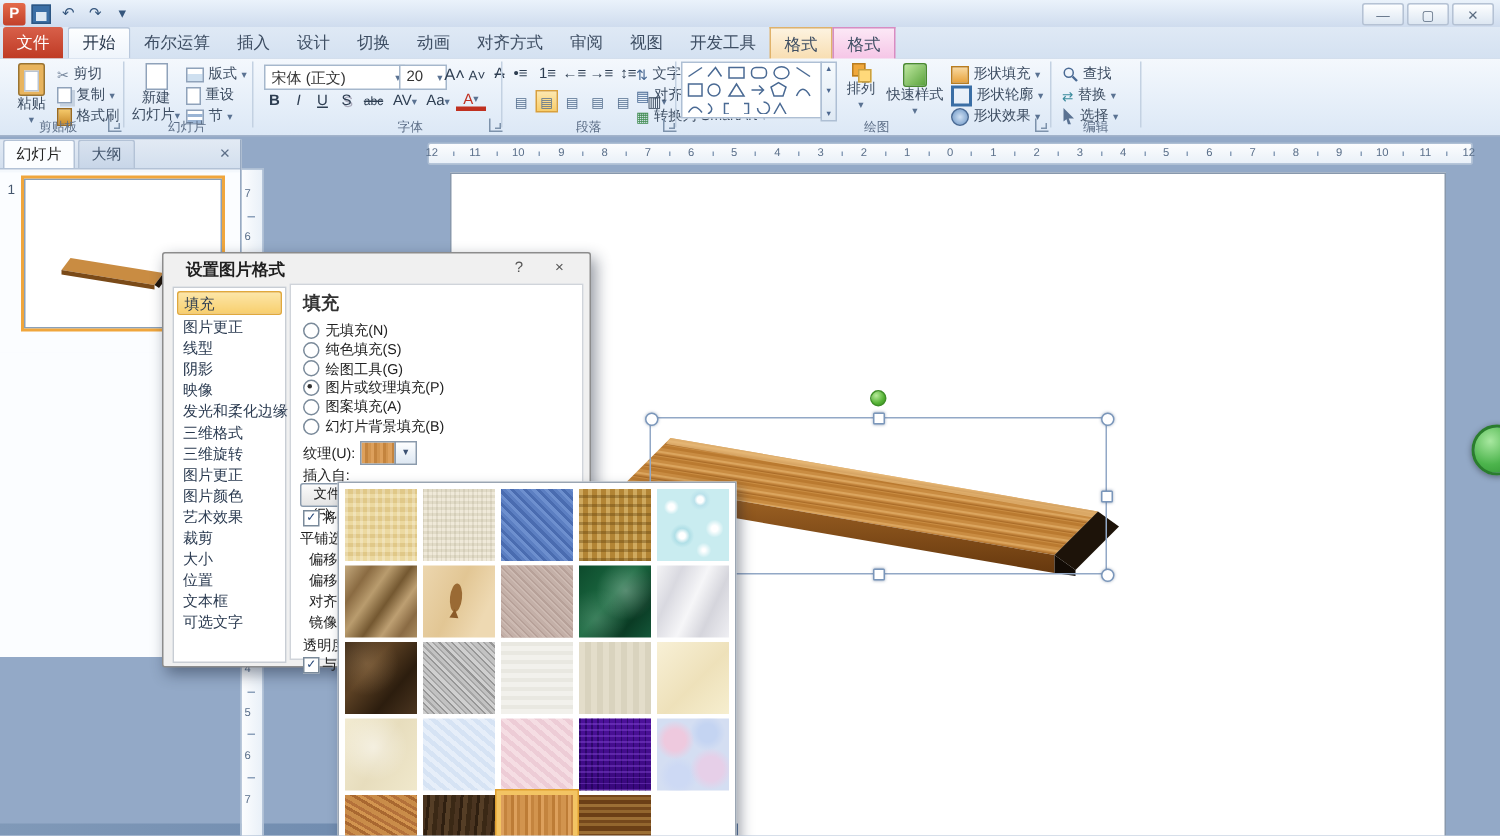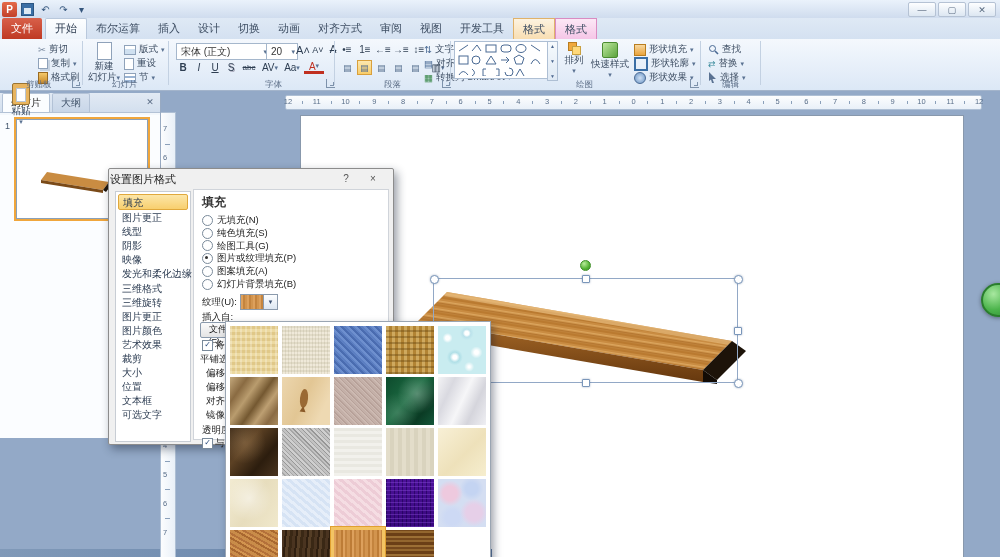--- a/index.html
+++ b/index.html
@@ -115,21 +115,21 @@
   .hdl{position:absolute;width:7px;height:7px;background:#fff;border:1px solid #7a96ba;
     border-radius:50%;z-index:3;box-shadow:0 0 2px rgba(60,90,130,.5);}
   .hdl.sq{border-radius:1px;width:6px;height:6px;}
   #rothdl{position:absolute;width:9px;height:9px;border-radius:50%;z-index:3;
     background:radial-gradient(circle at 35% 30%,#b8eb9a,#55b335 60%,#3a8c22);border:1px solid #3f8f28;}
 
   
   #dialog{left:108px;top:168px;width:284px;height:275px;background:#f0f0f0;
     border:1px solid #8c8c8c;border-radius:2px;box-shadow:3px 4px 10px rgba(20,30,50,.45);z-index:10;}
   #dlgtitle{position:absolute;left:0;top:0;width:100%;height:20px;display:flex;align-items:center;}
-  #dlgtitletext{margin-left:1px;font-size:11px;color:#1e1e1e;}
+  #dlgtitletext{margin-left:15px;font-size:11px;color:#1e1e1e;font-weight:bold;}
   #dlghelp{position:absolute;right:40px;top:4px;width:14px;height:13px;color:#555;font-size:10px;text-align:center;}
   #dlgclose{position:absolute;right:12px;top:4px;width:16px;height:13px;color:#555;font-size:10px;text-align:center;}
   #dlg-nav{position:absolute;left:6px;top:22px;width:74px;height:247px;background:#fff;
     border:1px solid #c8cdd4;padding-top:2px;}
   .nav-item{height:13.1px;padding:1px 0 0 6px;font-size:10px;color:#2a3residue;color:#2a3a50;white-space:nowrap;}
   .nav-item.sel{background:linear-gradient(#fce6a8,#f8cf6e);border:1px solid #e0a83c;
     border-radius:2px;margin:0 2px;padding-left:4px;}
   #dlg-content{position:absolute;left:84px;top:20px;width:194px;height:249px;background:#fff;
     border:1px solid #d0d4da;}
   #fill-header{position:absolute;left:8px;top:4px;font-size:12px;color:#333;font-weight:bold;}
@@ -204,21 +204,21 @@
       <div class="rtab">开发工具</div>
       <div class="rtab ctx-draw">格式</div>
       <div class="rtab ctx-pic">格式</div>
     </div>
 </div>
 <div id="ribbon-minimize" class="abs">⌃</div>
 <div id="ribbon-help" class="abs">?</div>
 
 <div id="ribbonbody" class="abs">
 
-  <div class="bigbtn" style="left:6px;width:30px;margin-top:41px;">
+  <div class="bigbtn" style="left:6px;width:30px;">
     <span class="ic-clip"></span>
     <span>粘贴</span>
       <span class="dd">▾</span>
   </div>
   <div class="smallrow" style="left:38px;top:4px;">
     <span style="color:#7a8aa0;">✂</span>
     <span>剪切</span>
   </div>
   <div class="smallrow" style="left:38px;top:18px;">
     <span class="mini ic-sq" style="width:8px;height:9px;box-shadow:2px 2px 0 #c6d2e0;"></span>

